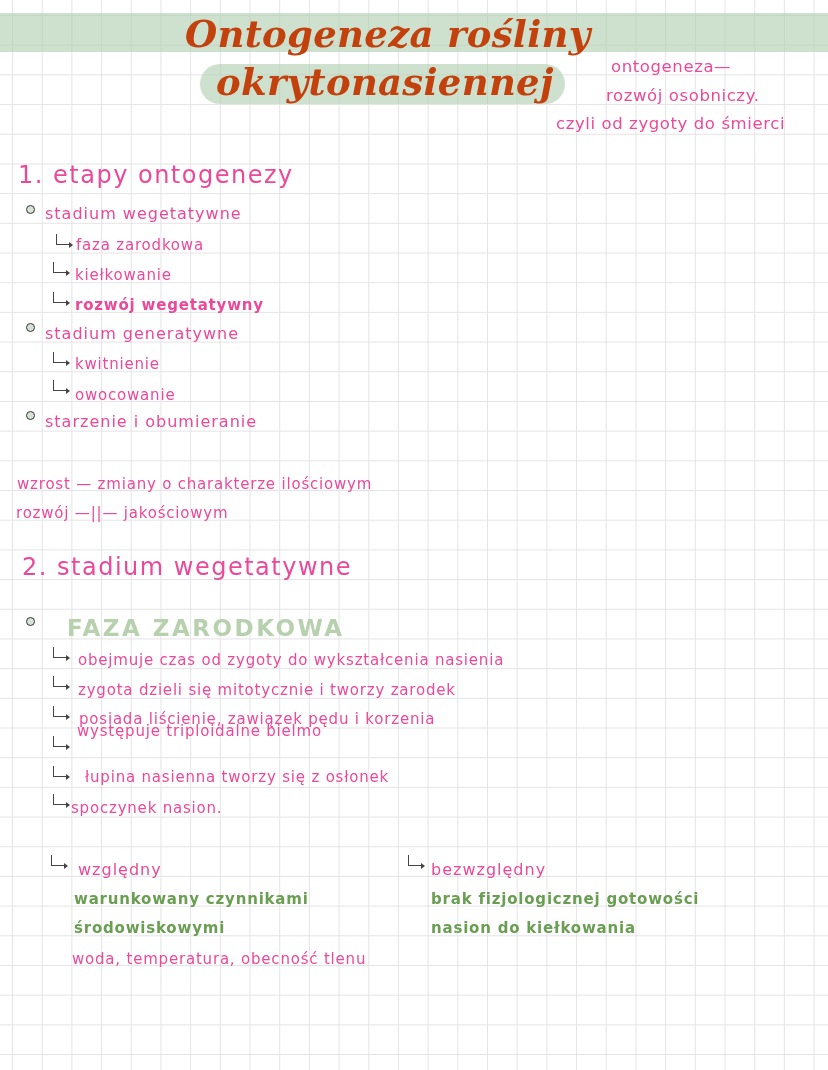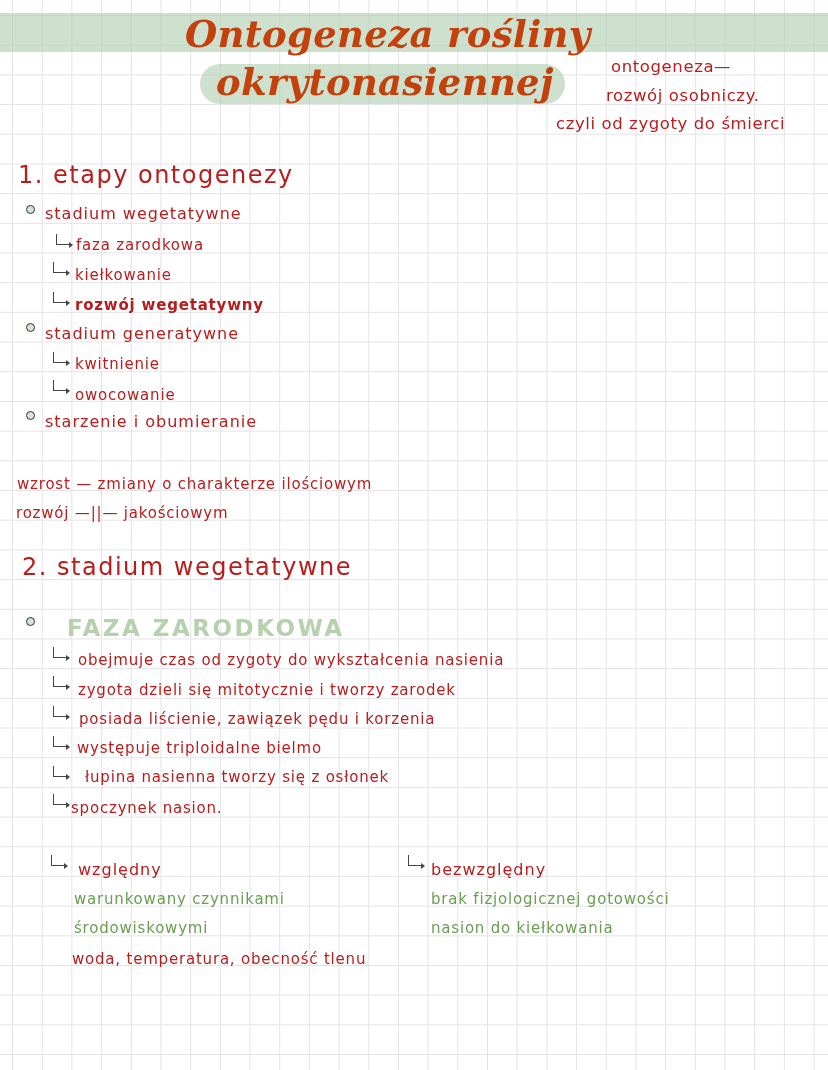--- a/index.html
+++ b/index.html
@@ -21,26 +21,26 @@
   .pill {
     position: absolute; left: 200px; top: 64px; width: 365px; height: 40px;
     border-radius: 20px; background: rgba(176, 207, 176, 0.62);
   }
   .title {
     position: absolute; font-family: "DejaVu Serif", serif; font-weight: bold;
     font-style: italic; color: #c2410c; white-space: nowrap; letter-spacing: 0.3px;
   }
   .t1 { left: 185px; top: 12px; font-size: 37px; }
   .t2 { left: 216px; top: 60px; font-size: 37px; }
-  .hw { position: absolute; white-space: nowrap; color: #b91c1c; }
+  .hw { position: absolute; white-space: nowrap; color: #ec4899; }
   .def { font-size: 16.5px; letter-spacing: 0.6px; }
   .h1 { font-size: 24px; letter-spacing: 1.5px; }
   .li { font-size: 16px; letter-spacing: 1px; }
   .sm { font-size: 15px; letter-spacing: 0.8px; }
-  .green { color: #6a9e52; }
+  .green { color: #6a9e52; font-weight: bold; }
   .bullet {
     position: absolute; width: 7px; height: 7px; border-radius: 50%;
     border: 1.8px solid #333; background: #d6e3d6;
   }
   .arrow {
     position: absolute; width: 12px; height: 10px;
     border-left: 1.4px solid #444; border-bottom: 1.4px solid #444;
   }
   .arrow::after {
     content: ""; position: absolute; right: -4px; bottom: -4px;
@@ -92,21 +92,21 @@
 <span class="bullet" style="left:26px; top:617px;"></span>
 <div class="faza">FAZA ZARODKOWA</div>
 
 <span class="arrow" style="left:53px; top:647px;"></span>
 <div class="hw sm" style="left:78px; top:651px;">obejmuje czas od zygoty do wykształcenia nasienia</div>
 <span class="arrow" style="left:53px; top:676px;"></span>
 <div class="hw sm" style="left:78px; top:681px;">zygota dzieli się mitotycznie i tworzy zarodek</div>
 <span class="arrow" style="left:53px; top:706px;"></span>
 <div class="hw sm" style="left:79px; top:710px;">posiada liścienie, zawiązek pędu i korzenia</div>
 <span class="arrow" style="left:53px; top:736px;"></span>
-<div class="hw sm" style="left:77px; top:739px;">występuje triploidalne bielmo</div>
+<div class="hw sm" style="left:77px; top:722px;">występuje triploidalne bielmo</div>
 <span class="arrow" style="left:53px; top:766px;"></span>
 <div class="hw sm" style="left:85px; top:768px;">łupina nasienna tworzy się z osłonek</div>
 <span class="arrow" style="left:53px; top:794px;"></span>
 <div class="hw sm" style="left:71px; top:799px;">spoczynek nasion.</div>
 
 <span class="arrow" style="left:51px; top:855px;"></span>
 <div class="hw li" style="left:78px; top:860px;">względny</div>
 <div class="hw sm green" style="left:74px; top:890px;">warunkowany czynnikami</div>
 <div class="hw sm green" style="left:74px; top:919px;">środowiskowymi</div>
 <div class="hw sm" style="left:72px; top:950px;">woda, temperatura, obecność tlenu</div>

